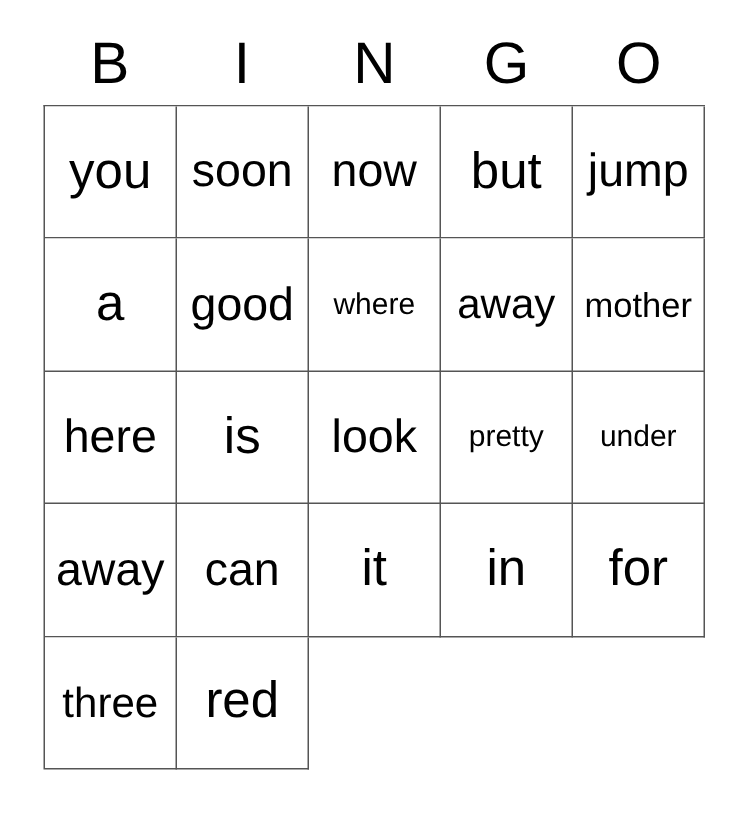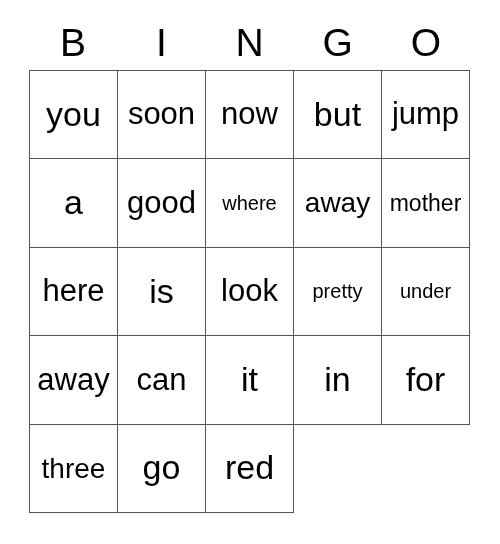--- a/index.html
+++ b/index.html
@@ -153,21 +153,18 @@
         <span class="cell-text fs-xl">in</span>
       </div>
 
     <div class="cell">
         <span class="cell-text fs-xl">for</span>
       </div>
     <div class="cell">
         <span class="cell-text fs-md">three</span>
       </div>
     <div class="cell">
-        <span class="cell-text fs-xl">go</span>
-      </div>
-    <div class="cell">
         <span class="cell-text fs-xl">red</span>
       </div>
 
   </div>
 
 </div>
 
 </body></html>

